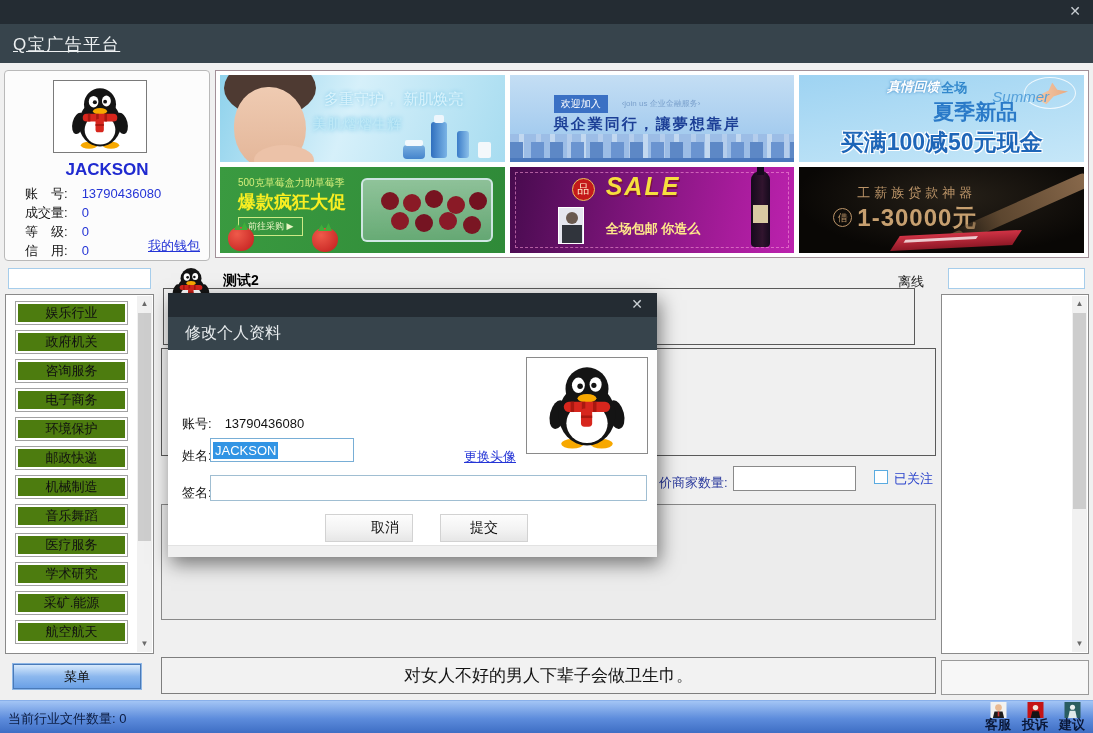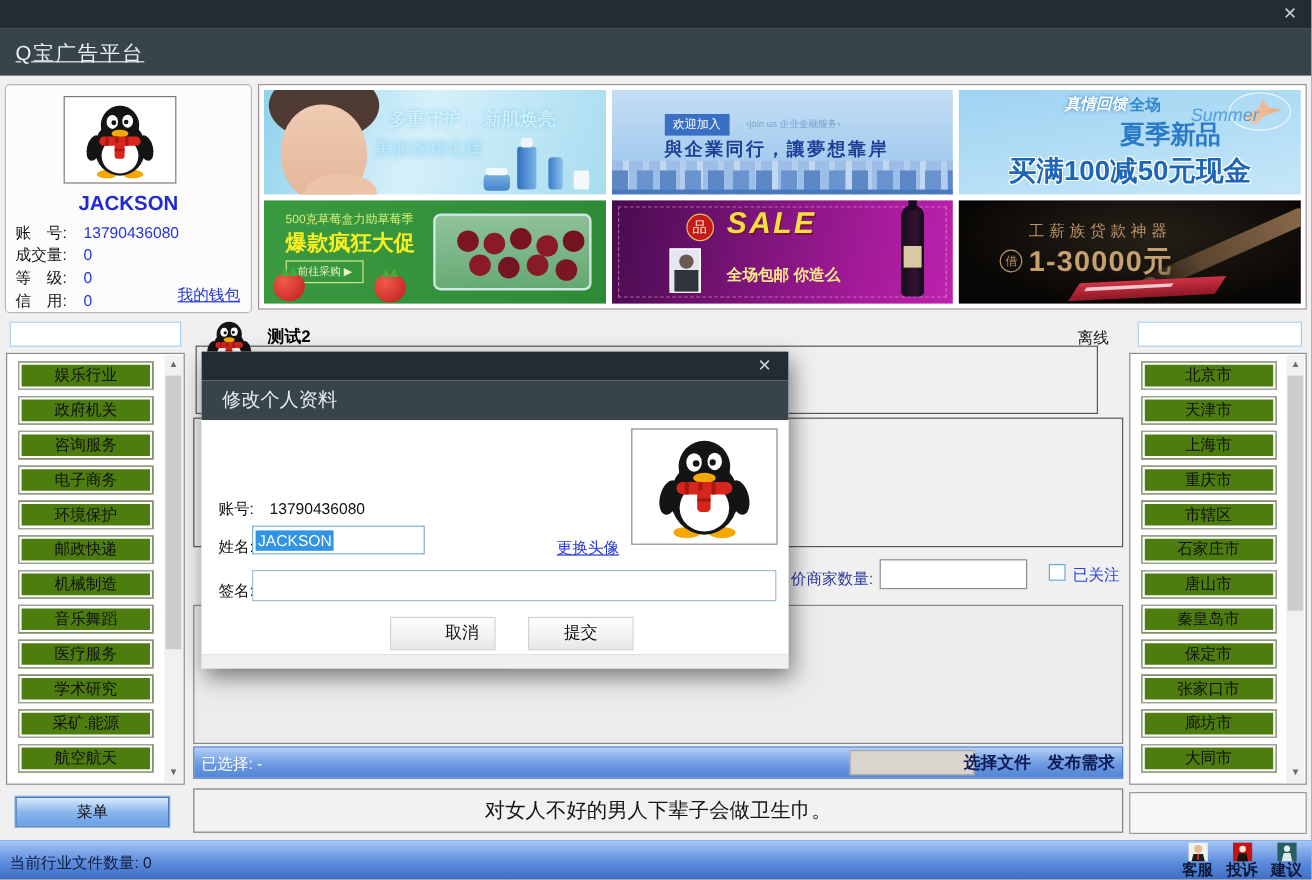--- a/index.html
+++ b/index.html
@@ -9,21 +9,21 @@
   
   .titlebar { position:absolute; left:0; top:0; width:100%; height:24px; background:#242c33; }
   .win-close { position:absolute; right:12px; top:3px; color:#c8ced3; font-size:14px; cursor:default; }
   .appheader { position:absolute; left:0; top:24px; width:100%; height:39px; background:#37444c; }
   .app-title { position:absolute; left:13px; top:9px; color:#edf0f1; font-size:17px; letter-spacing:1.5px;text-decoration:underline; }
 
   
   .user-panel { position:absolute; left:4px; top:70px; width:206px; height:191px; background:#fcfcfc; border:1px solid #b9b9b9; border-radius:4px; }
   .avatar-box { position:absolute; left:48px; top:9px; width:94px; height:73px; border:1px solid #7a7a7a; background:#fff; display:flex; align-items:center; justify-content:center; overflow:hidden; }
   .user-name { position:absolute; top:89px; width:100%; text-align:center; font-weight:bold; font-size:17px; color:#1f2ad0; }
-  .info-rows { position:absolute; left:8px; top:113px; width:184px; }
+  .info-rows { position:absolute; left:20px; top:113px; width:184px; }
   .info-row { height:19px; display:flex; align-items:center; }
   .info-label { color:#141414; }
   .info-value { color:#2535d6; margin-left:14px; }
   .wallet-link { position:absolute; right:9px; bottom:5px; color:#2535d6; text-decoration:underline; cursor:pointer; }
 
   
   .banner-wrap { position:absolute; left:215px; top:70px; width:874px; height:188px; background:#fff; border:1px solid #a29098; display:grid; grid-template-columns:1fr 1fr 1fr; grid-template-rows:1fr 1fr; gap:5px; padding:4px; }
   .banner { position:relative; overflow:hidden; }
 
   .bn-cos { background:linear-gradient(110deg,#8fd2ec,#d6f0fa 45%,#a7dcf0); }
@@ -293,62 +293,40 @@
     <div class="vscroll">
       <div class="sc-arrow sc-up">▲</div>
       <div class="sc-thumb thumb-left"></div>
       <div class="sc-arrow sc-dn">▼</div>
     </div>
   </div>
   <div class="menu-btn">菜单</div>
 
   <input class="side-search rs" value="" style="">
   <div class="list-box right-box">
-    <div class="list-inner">
-      <div class="lbtn">北京市</div>
-      <div class="lbtn">天津市</div>
-      <div class="lbtn">上海市</div>
-      <div class="lbtn">重庆市</div>
-      <div class="lbtn">市辖区</div>
-      <div class="lbtn">石家庄市</div>
-      <div class="lbtn">唐山市</div>
-      <div class="lbtn">秦皇岛市</div>
-      <div class="lbtn">保定市</div>
-      <div class="lbtn">张家口市</div>
-      <div class="lbtn">廊坊市</div>
-      <div class="lbtn">大同市</div>
-    </div>
     <div class="vscroll">
       <div class="sc-arrow sc-up">▲</div>
       <div class="sc-thumb thumb-right"></div>
       <div class="sc-arrow sc-dn">▼</div>
     </div>
   </div>
   <div class="right-empty"></div>
 
   <svg class="tab-icon" viewBox="0 0 100 100">
       <use href="#qq-penguin"></use>
     </svg>
   <div class="tab-title">测试2</div>
   <div class="status-offline">离线</div>
   <div class="box-a"></div>
   <div class="box-b"></div>
   <span class="qc-label">价商家数量:</span>
   <input class="qc-input" value="" style="">
   <div class="follow-check"></div>
   <span class="follow-label">已关注</span>
   <div class="box-c"></div>
-  <div class="prog-row">
-    <span class="sel-label">已选择: -</span>
-    <div class="file-box"></div>
-    <div class="file-actions">
-      <span>选择文件</span>
-      <span>发布需求</span>
-    </div>
-  </div>
   <div class="quote-box">
     <span>对女人不好的男人下辈子会做卫生巾。</span>
   </div>
 
   <div class="statusbar">
     <span class="status-left">当前行业文件数量: 0</span>
     <div class="status-icons">
       <div class="sicon">
         <svg viewBox="0 0 20 20">
             <rect width="20" height="20" fill="#f2f2f0"></rect>

